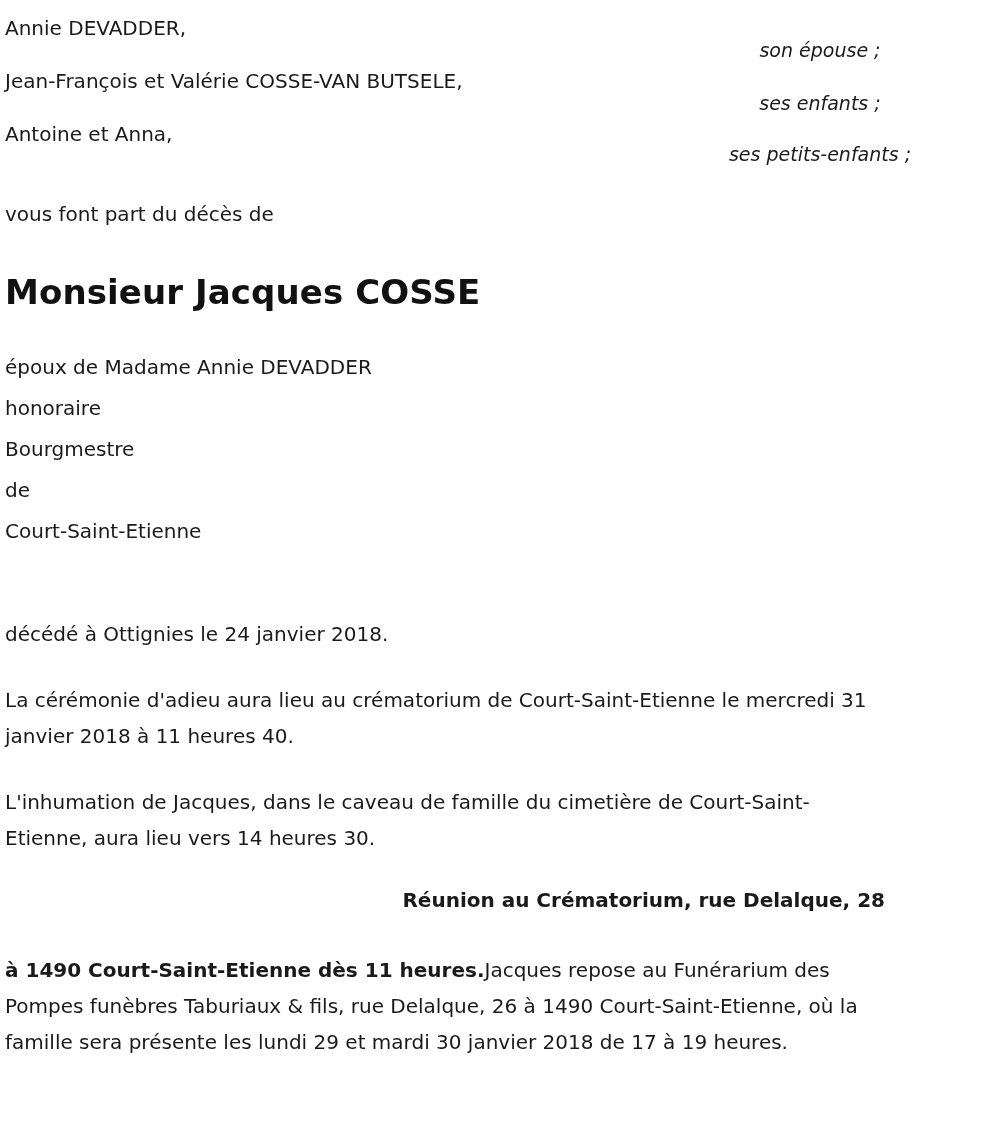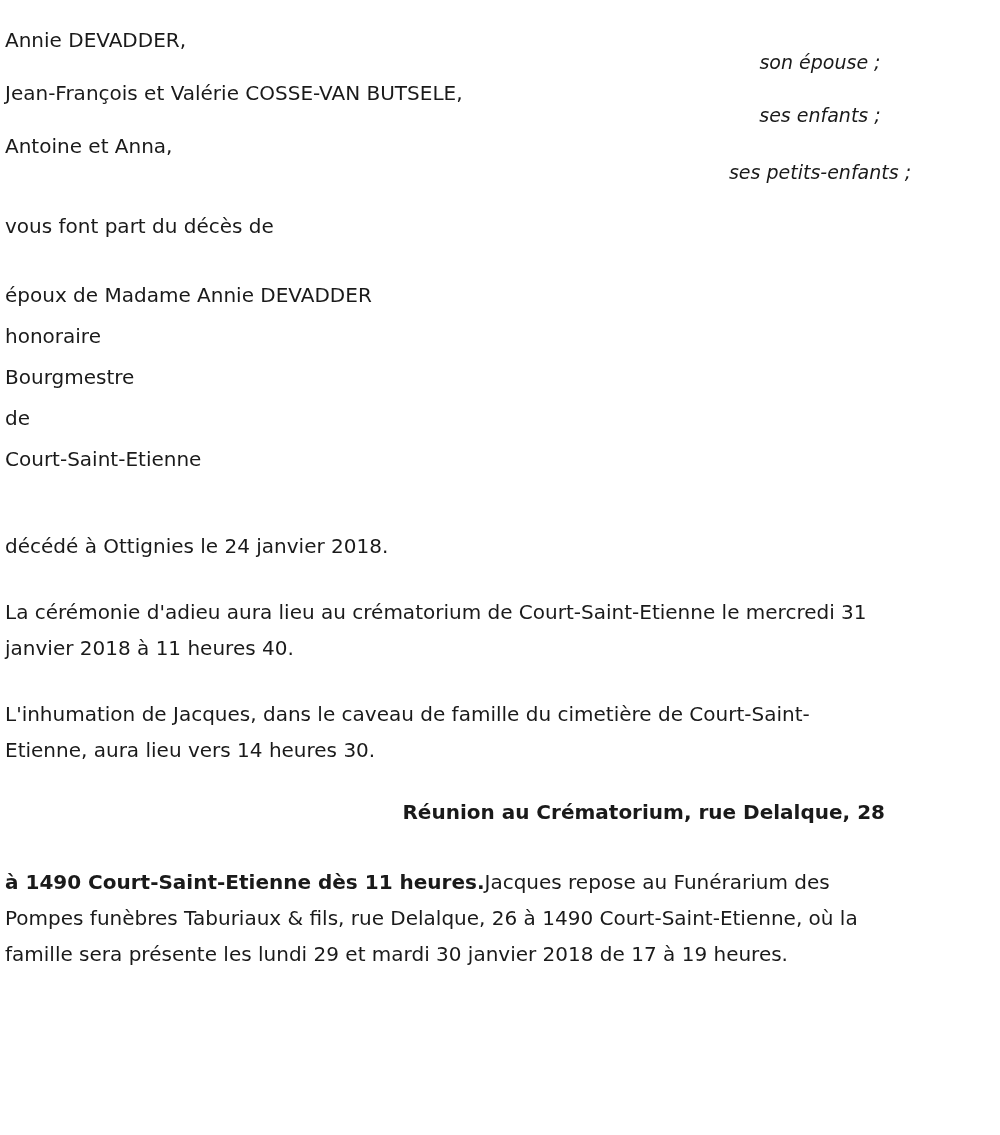--- a/index.html
+++ b/index.html
@@ -21,21 +21,21 @@
     position: relative;
     width: 1000px;
     height: 1135px;
     box-sizing: border-box;
     padding: 0 10px 0 5px;
   }
 
   
   .survivors {
     position: relative;
-    padding-top: 27px;
+    padding-top: 15px;
   }
 
   .survivor-row {
     position: relative;
     min-height: 53px;
   }
 
   .survivor-name {
     font-size: 20px;
     line-height: 27px;
@@ -50,21 +50,21 @@
     width: 330px;
     text-align: center;
     font-style: italic;
     font-size: 19px;
     line-height: 27px;
     color: #1a1a1a;
   }
 
   .relation-col.r1 { top: 22px; }
   .relation-col.r2 { top: 22px; }
-  .relation-col.r3 { top: 26px; }
+  .relation-col.r3 { top: 20px; }
   .relation-col.r4 { top: 26px; width: 250px; line-height: 32px; }
 
   .lead-line {
     font-size: 20px;
     line-height: 27px;
     padding-top: 27px;
   }
 
   
   .deceased-name {
@@ -86,21 +86,21 @@
     white-space: nowrap;
   }
 
   
   .para {
     font-size: 20px;
     line-height: 36px;
     margin-top: 30px;
     max-width: 880px;
   }
-  .para.first-para { margin-top: 48px; }
+  .para.first-para { margin-top: 64px; }
   .para.tight { margin-top: 26px; text-align: right; }
   .para.no-gap { margin-top: 34px; }
 
   .bold { font-weight: bold; }
 </style>
 </head>
 <body>
 
 <div class="notice">
 
@@ -119,20 +119,21 @@
     <div class="survivor-row">
       <div class="survivor-name">Antoine et Anna,</div>
       <div class="relation-col r3">ses petits-enfants ;</div>
     </div>
 
 
   </div>
 
   <div class="lead-line">vous font part du décès de</div>
 
+  <h1 class="deceased-name">Monsieur Jacques COSSE</h1>
 
   <div class="roles">
     <div class="role-line">époux de Madame Annie DEVADDER</div>
     <div class="role-line">honoraire</div>
     <div class="role-line">Bourgmestre</div>
     <div class="role-line">de</div>
     <div class="role-line">Court-Saint-Etienne</div>
   </div>
 
   <p class="para first-para">décédé à Ottignies le 24 janvier 2018.</p>

